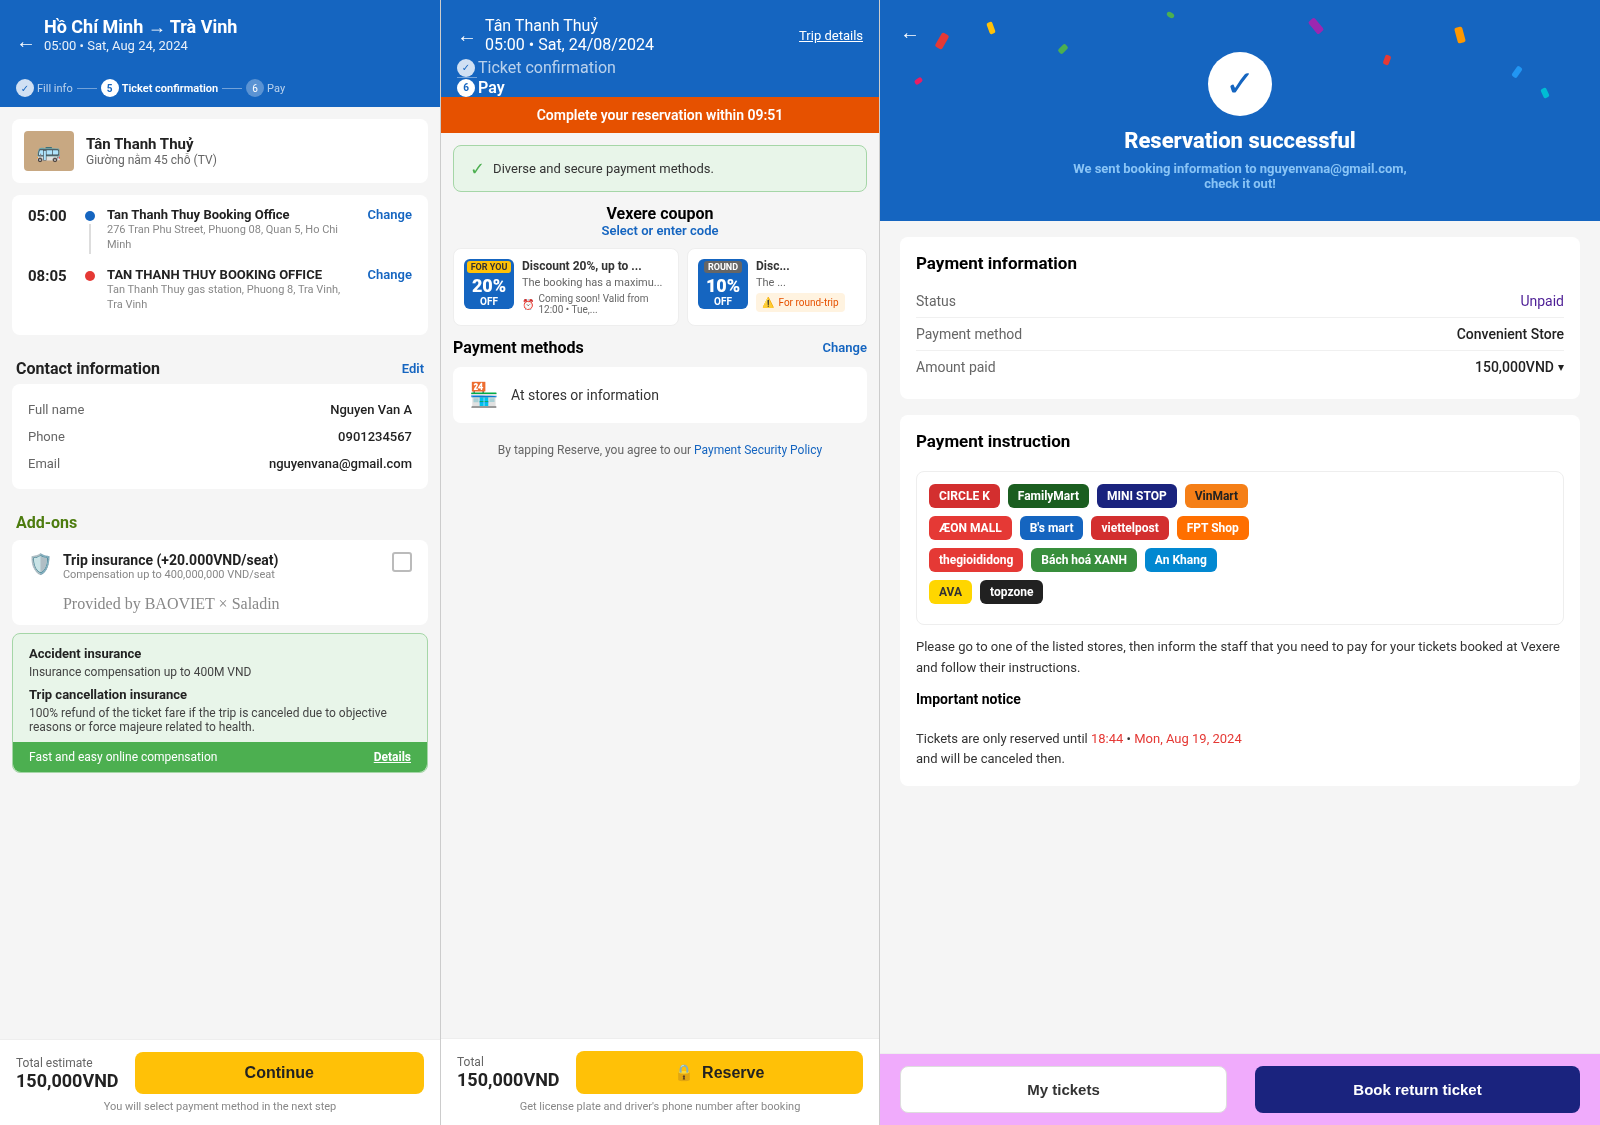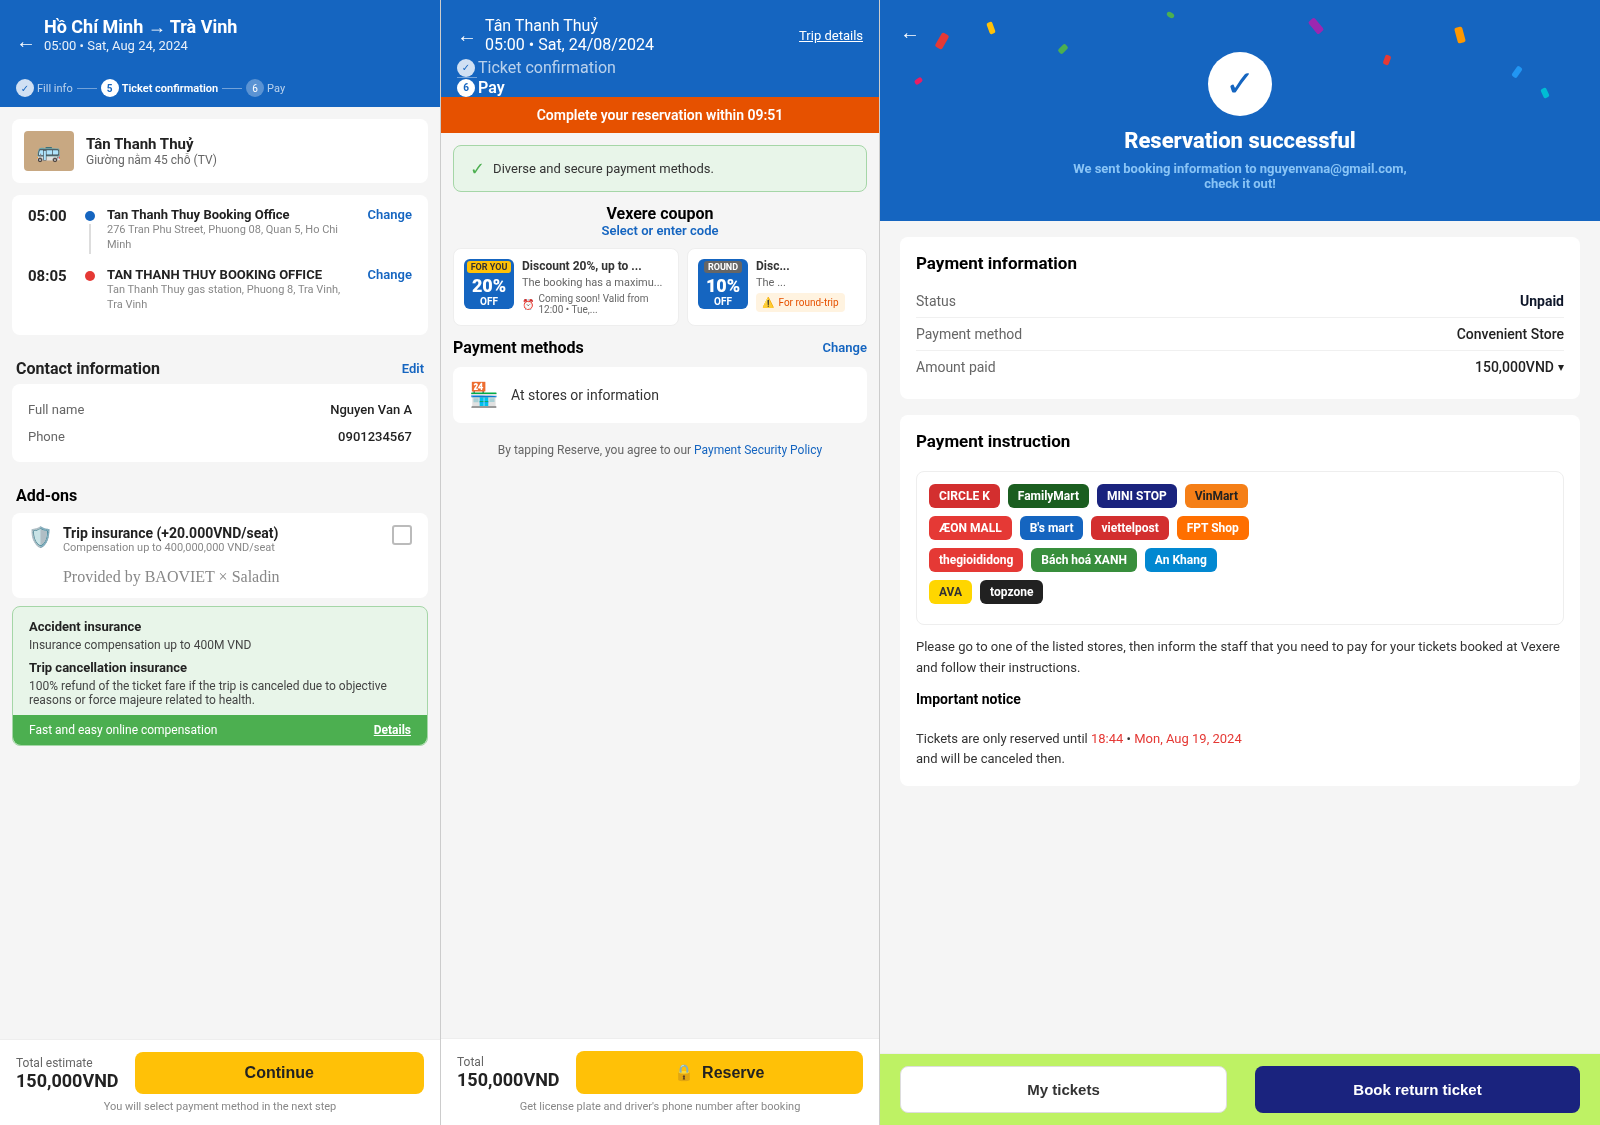--- a/index.html
+++ b/index.html
@@ -220,21 +220,21 @@
       padding: 6px 0;
       font-size: 13px;
     }
     .info-label { color: #666; }
     .info-value { color: #222; font-weight: 500; }
 
     
     .addons-title {
       font-size: 16px;
       font-weight: 700;
-      color: #000000;
+      color: #4d7c0f;
       padding: 12px 16px 8px 16px;
     }
     .addon-row {
       background: white;
       margin: 0 12px 8px 12px;
       border-radius: 8px;
       padding: 12px 16px;
       display: flex;
       align-items: flex-start;
       gap: 10px;
@@ -577,21 +577,21 @@
       display: flex;
       justify-content: space-between;
       align-items: center;
       padding: 8px 0;
       font-size: 14px;
       border-bottom: 1px solid #f0f0f0;
     }
     .pi-row:last-child { border-bottom: none; }
     .pi-label { color: #666; }
     .pi-value { color: #222; font-weight: 500; }
-    .pi-value.unpaid { color: #0f172a; font-weight: 700; padding-left: 12px; }
+    .pi-value.unpaid { color: #4c1d95; font-weight: 400; padding-left: 12px; }
     .pi-value.amount {
       display: flex;
       align-items: center;
       gap: 4px;
     }
 
     .payment-instruction-section {
       background: white;
       border-radius: 8px;
       padding: 16px;
@@ -651,21 +651,21 @@
     }
     .important-notice-text {
       font-size: 13px;
       color: #333;
       line-height: 1.6;
     }
     .important-notice-text .time { color: #e53935; }
     .important-notice-text .date { color: #e53935; }
 
     .screen3-footer {
-      background: #bef264;
+      background: #f0abfc;
       padding: 12px 20px;
       border-top: 1px solid #eee;
       display: flex;
       gap: 28px;
     }
     .my-tickets-btn {
       flex: 1;
       background: white;
       border: 1px solid #ddd;
       border-radius: 8px;
@@ -772,20 +772,24 @@
         <span class="section-link">Edit</span>
       </div>
       <div class="info-card">
         <div class="info-row">
           <span class="info-label">Full name</span>
           <span class="info-value">Nguyen Van A</span>
         </div>
         <div class="info-row">
           <span class="info-label">Phone</span>
           <span class="info-value">0901234567</span>
+        </div>
+        <div class="info-row">
+          <span class="info-label">Email</span>
+          <span class="info-value">nguyenvana@gmail.com</span>
         </div>
       </div>
 
       <div class="addons-title">Add-ons</div>
       <div class="addon-row">
         <div class="addon-icon">🛡️</div>
         <div class="addon-info">
           <div class="addon-name">Trip insurance (+20.000VND/seat)</div>
           <div class="addon-desc">Compensation up to 400,000,000 VND/seat</div>
           <div class="addon-brand">Provided by BAOVIET × Saladin</div>

